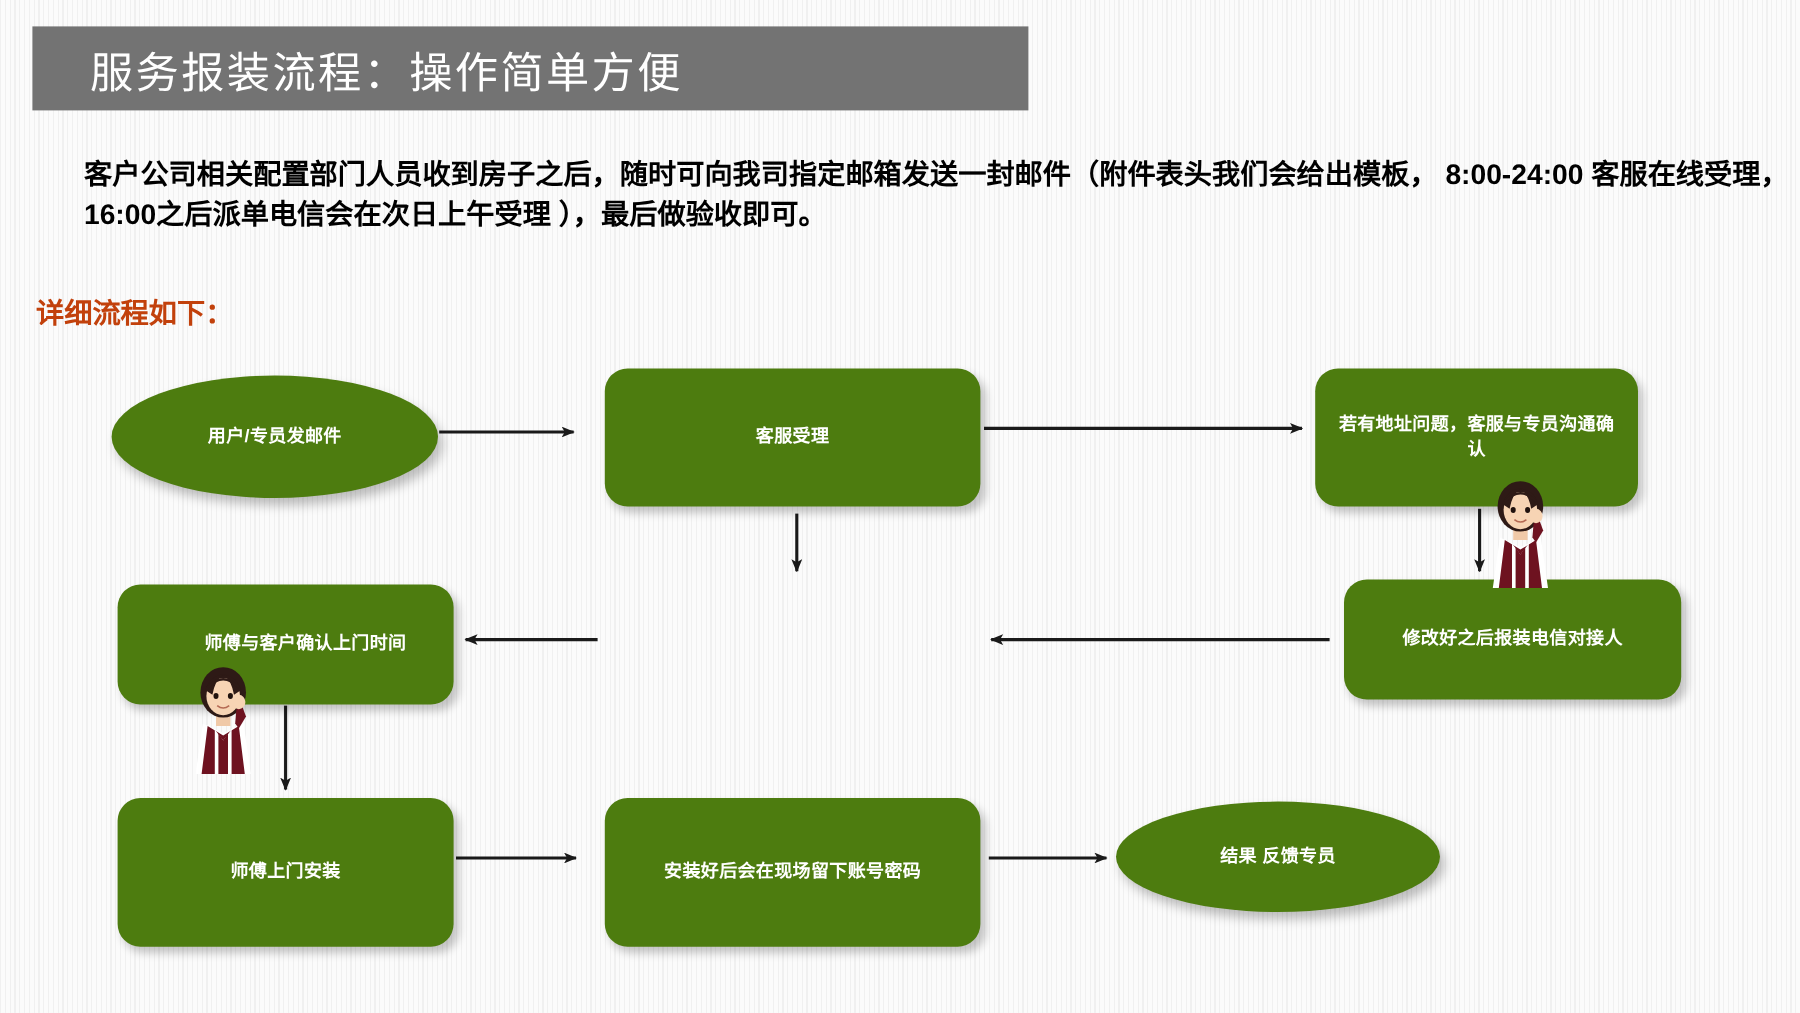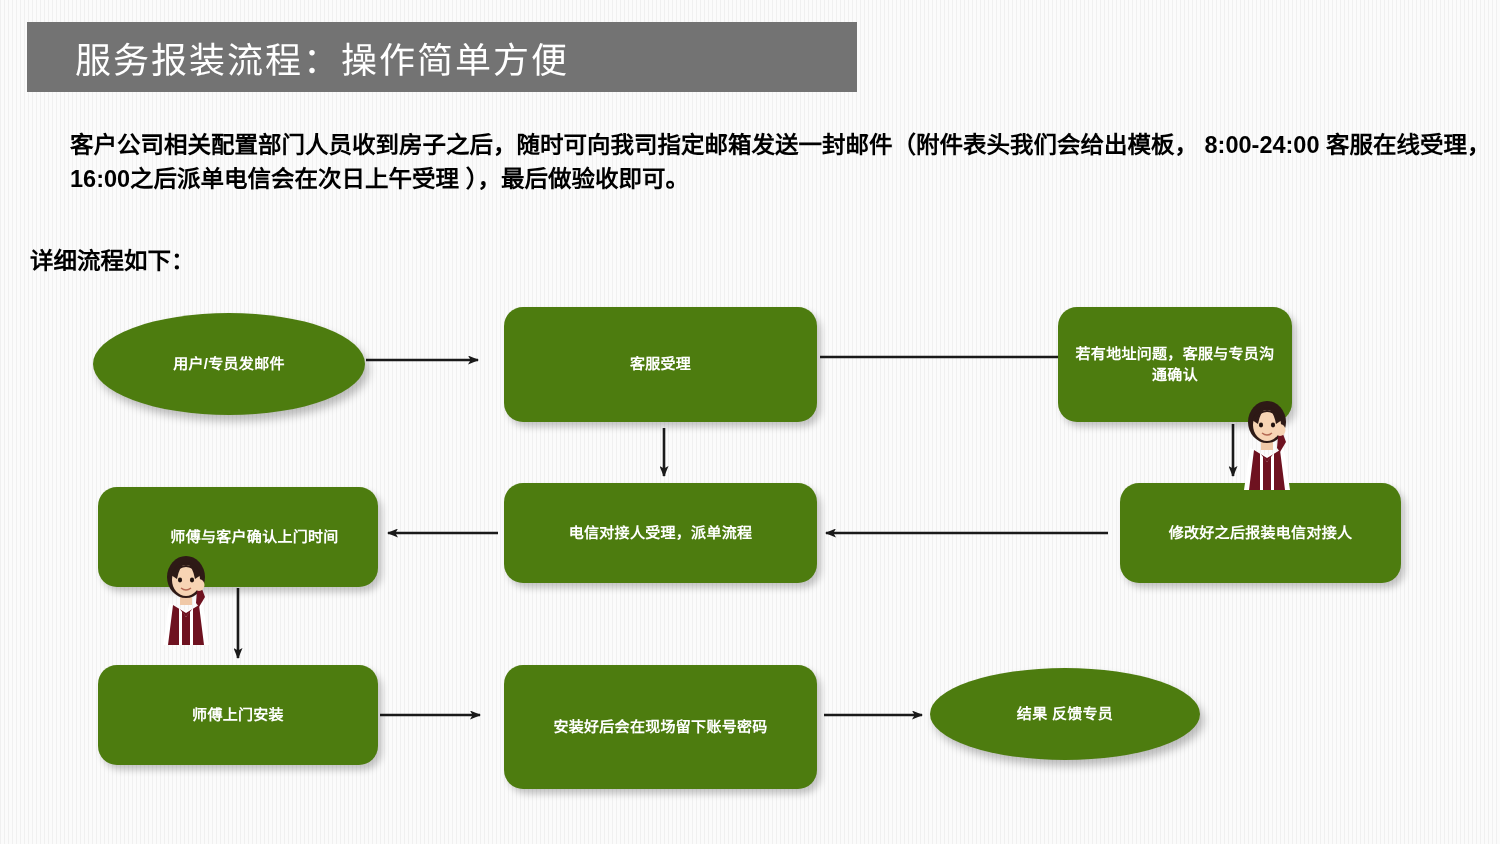--- a/index.html
+++ b/index.html
@@ -31,21 +31,21 @@
 
   
   .intro{
     position:absolute;left:30px;top:128px;width:1440px;
     color:#000;font-size:23.5px;font-weight:bold;line-height:1.45;
     letter-spacing:0px;
     margin-left:40px;
   }
   .subhead{
     position:absolute;left:30px;top:242px;
-    color:#000000;font-size:23.5px;font-weight:bold;
+    color:#c2410c;font-size:23.5px;font-weight:bold;
   }
 
   
   .flow{position:absolute;left:0;top:0;width:1500px;height:844px;}
 
   .node{
     position:absolute;
     background:#4d7c0f;
     color:#ffffff;
     font-size:15px;font-weight:bold;
@@ -55,25 +55,25 @@
     padding:6px 14px;
     box-shadow:4px 5px 7px rgba(0,0,0,0.22);
     letter-spacing:0.3px;
   }
   .node.rect{border-radius:19px;}
   .node.ellipse{border-radius:50%;box-shadow:4px 6px 9px rgba(0,0,0,0.25);}
 
   
   #n-user      {left:93px;  top:313px; width:272px; height:102px;}
   #n-kefu      {left:504px; top:307px; width:313px; height:115px;}
-  #n-addr      {left:1058px;top:307px; width:234px; height:115px;}
+  #n-addr      {left:1096px;top:307px; width:269px; height:115px;}
   #n-master    {left:98px;  top:487px; width:280px; height:100px;padding-left:47px;}
   #n-telecom   {left:504px; top:483px; width:313px; height:100px;}
   #n-modify    {left:1120px;top:483px; width:281px; height:100px;}
-  #n-install   {left:98px;  top:665px; width:280px; height:100px;}
+  #n-install   {left:98px;  top:665px; width:280px; height:124px;}
   #n-account   {left:504px; top:665px; width:313px; height:124px;}
   #n-result    {left:930px; top:668px; width:270px; height:92px;}
 
   
   #arrows{position:absolute;left:0;top:0;width:1500px;height:844px;pointer-events:none;}
 
   
   .avatar{position:absolute;width:62px;height:92px;}
   #av-addr  {left:1236px;top:398px;}
   #av-master{left:155px; top:553px;}
@@ -121,21 +121,20 @@
     </svg>
 
     <div class="node ellipse" id="n-user">用户/专员发邮件</div>
 
     <div class="node rect" id="n-kefu">客服受理</div>
 
     <div class="node rect" id="n-addr">若有地址问题，客服与专员沟通确认</div>
 
     <div class="node rect" id="n-master">师傅与客户确认上门时间</div>
 
-    <div class="node rect" id="n-telecom">电信对接人受理，派单流程</div>
 
     <div class="node rect" id="n-modify">修改好之后报装电信对接人</div>
 
     <div class="node rect" id="n-install">师傅上门安装</div>
 
     <div class="node rect" id="n-account">安装好后会在现场留下账号密码</div>
 
     <div class="node ellipse" id="n-result">结果 反馈专员</div>
 
     <svg class="avatar" id="av-addr" viewBox="0 0 62 92" xmlns="http://www.w3.org/2000/svg">

